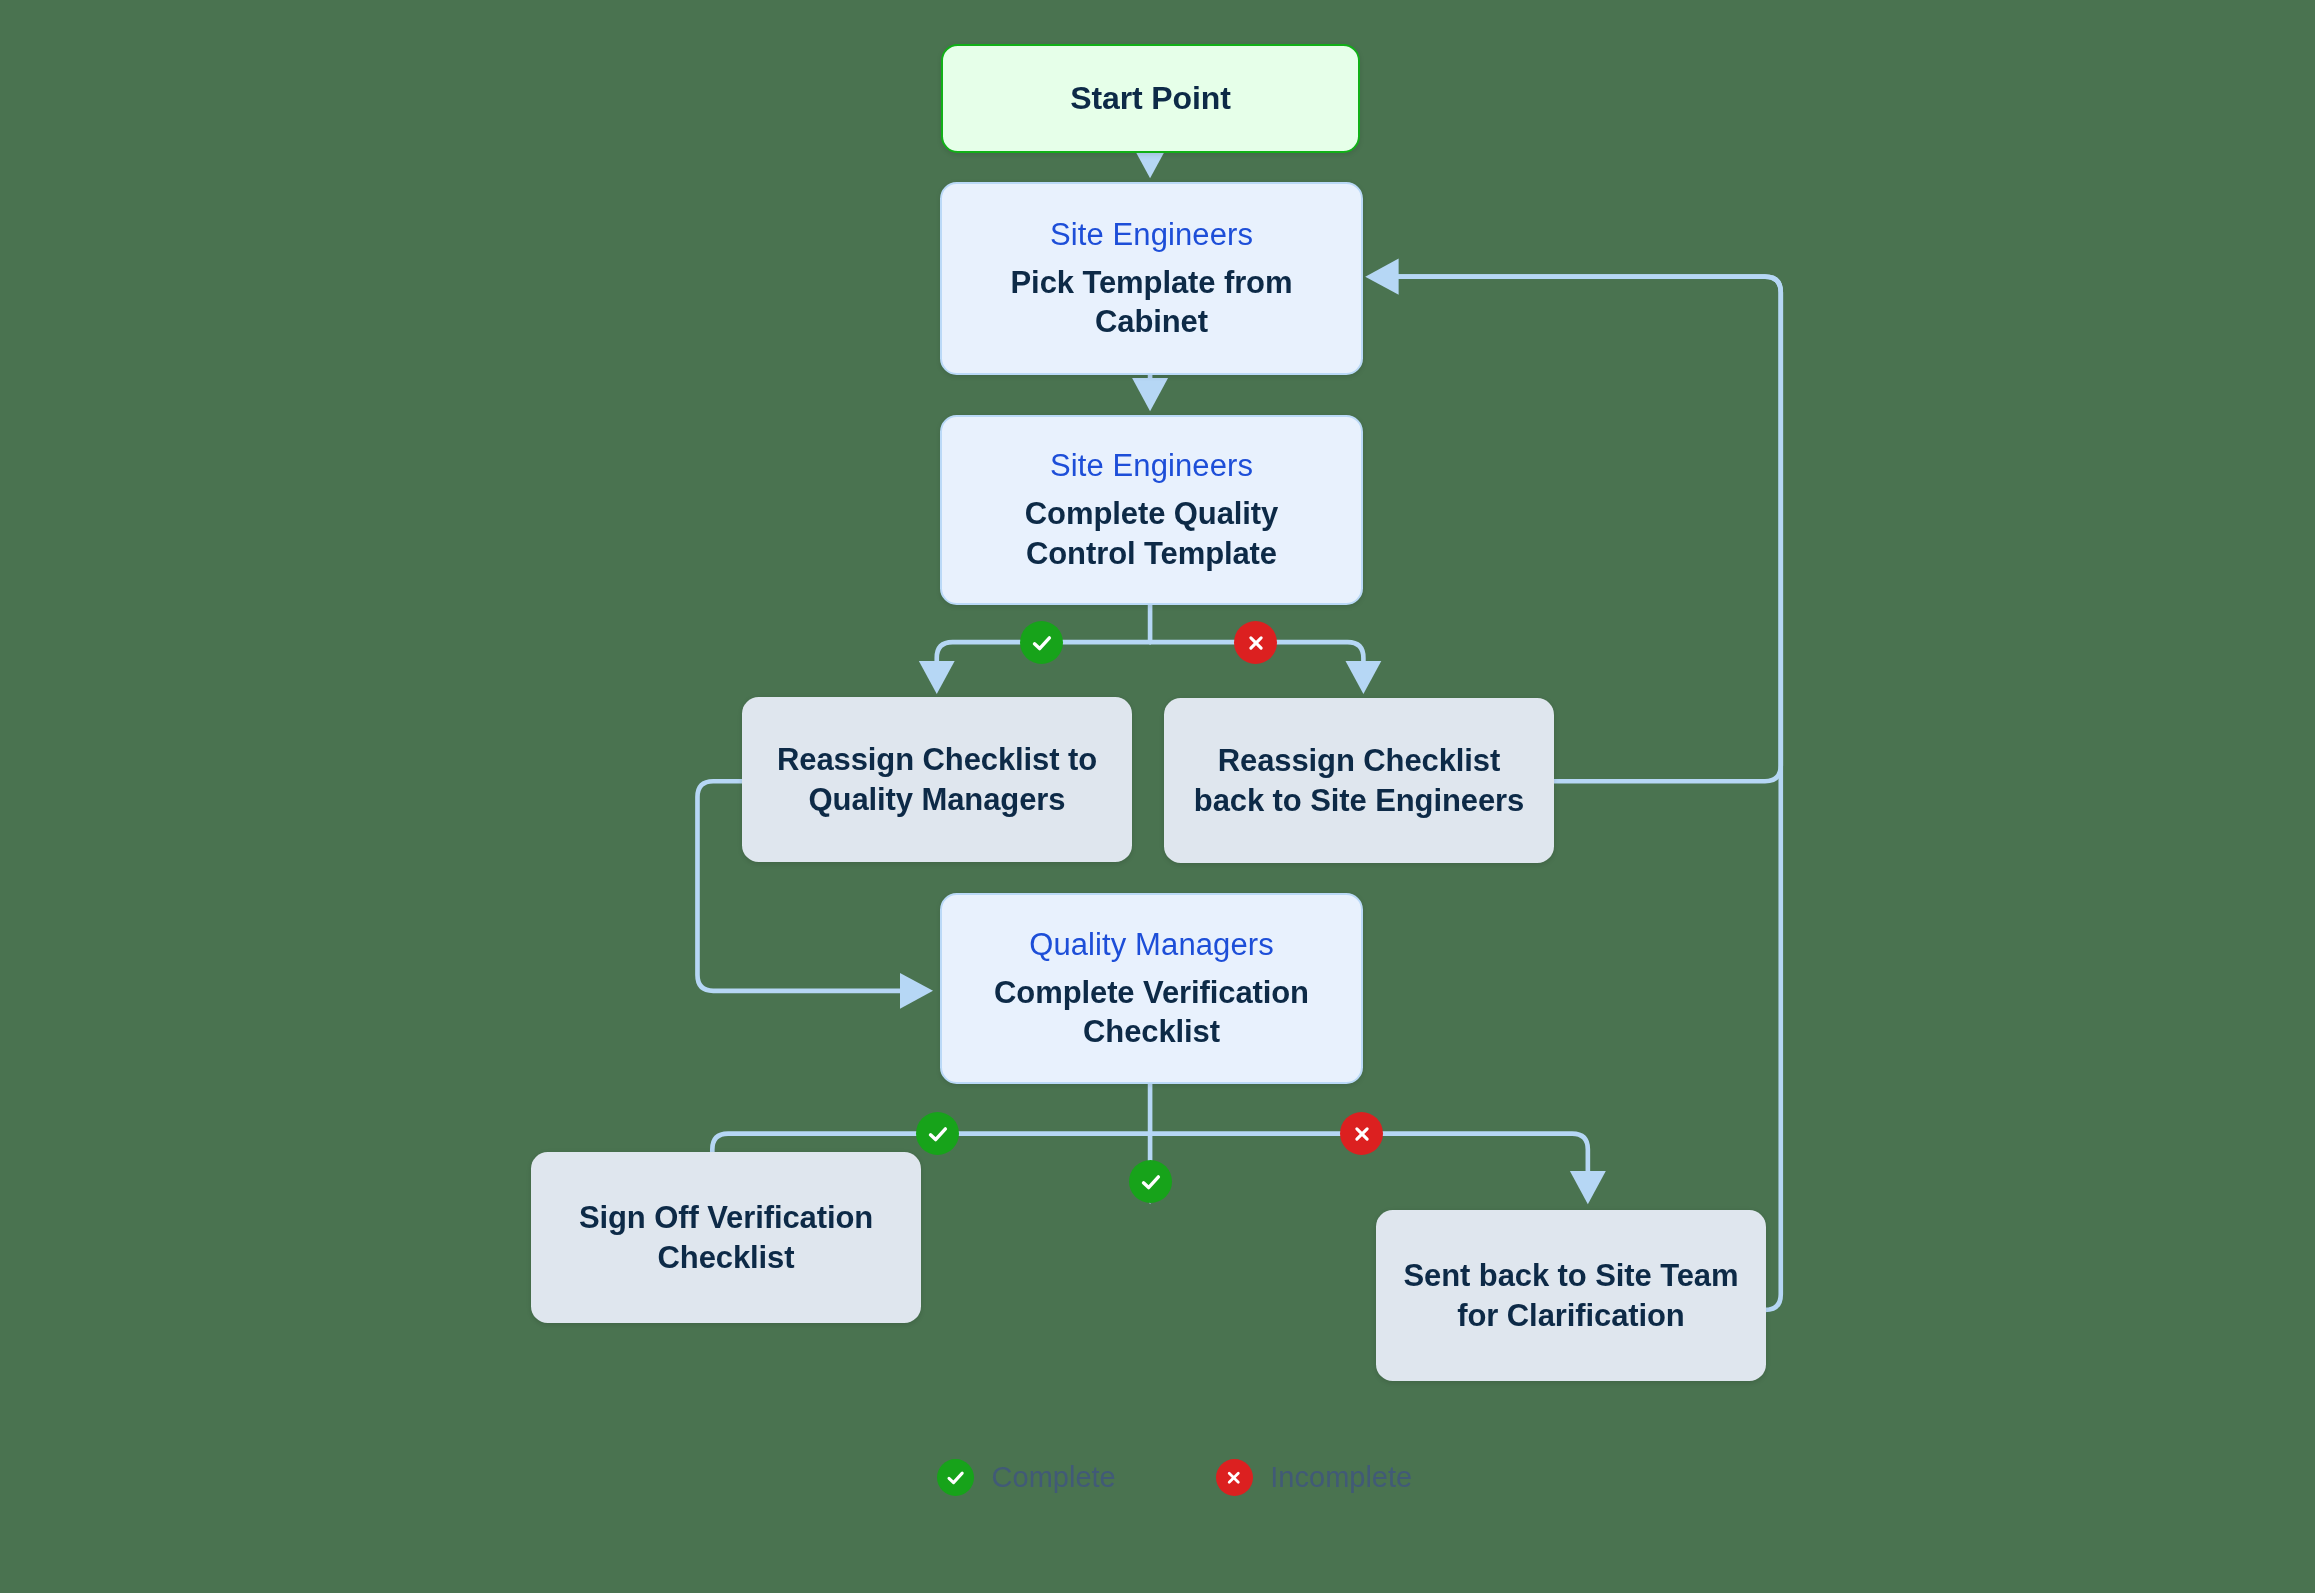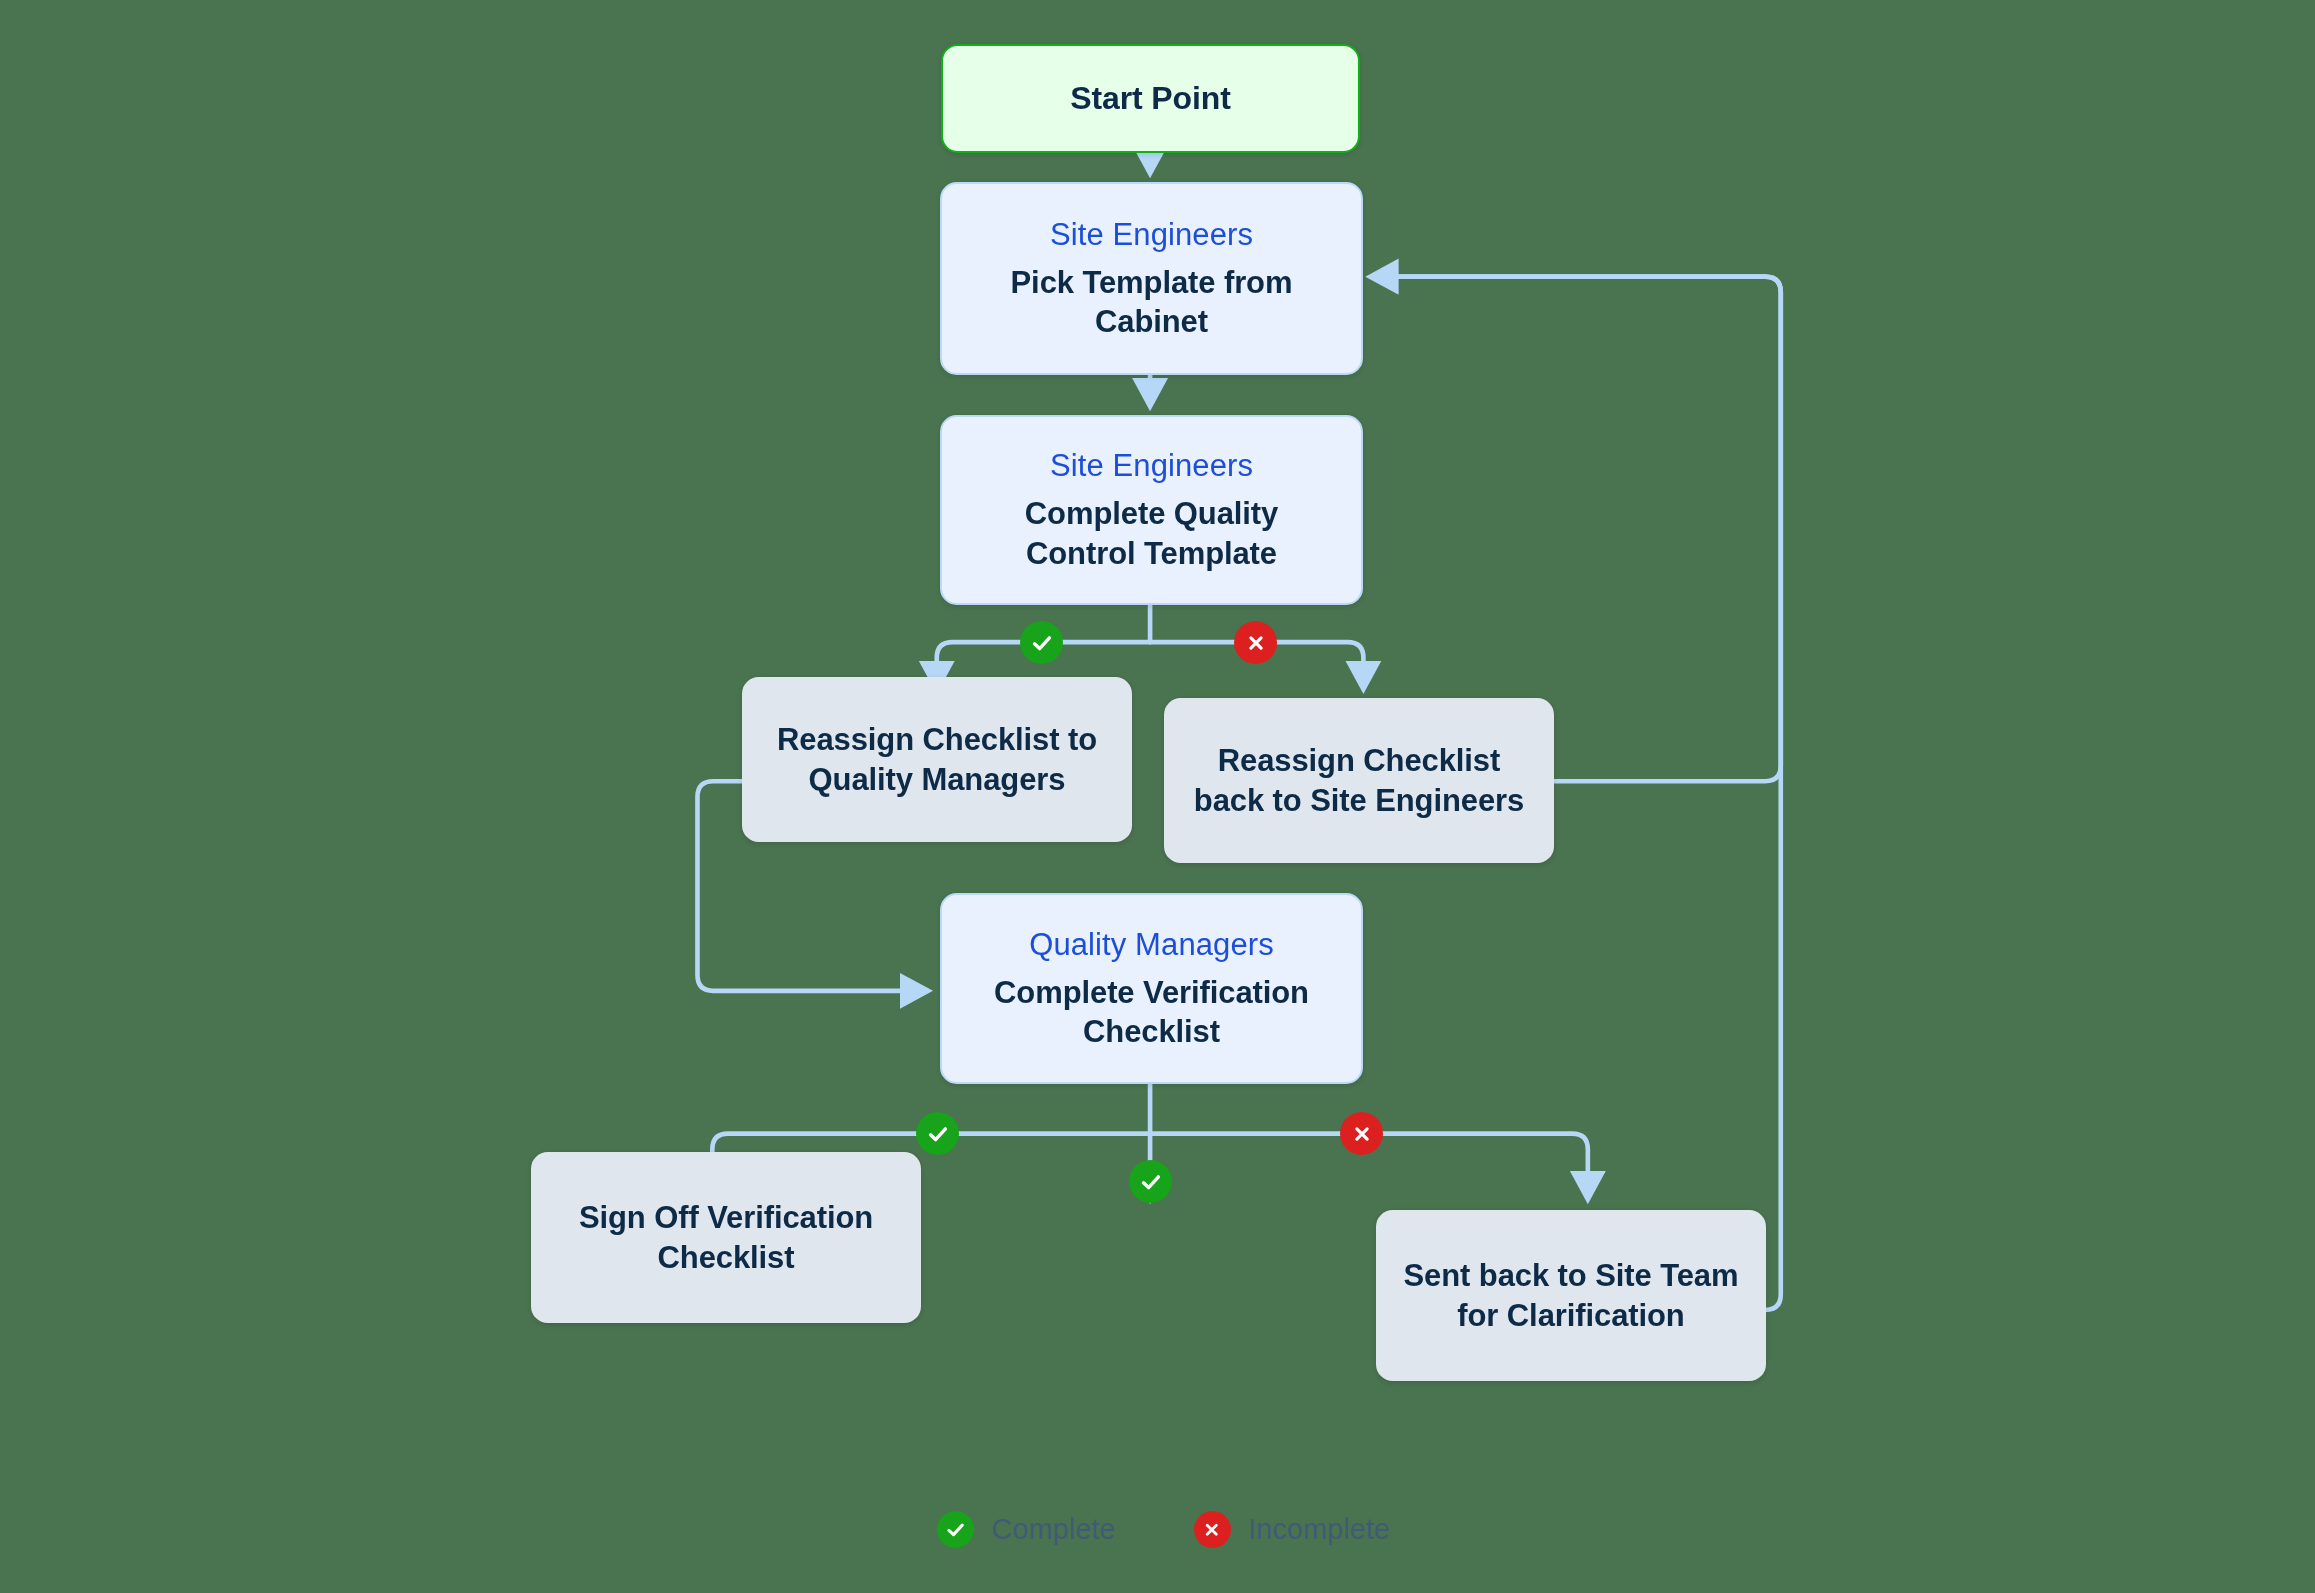--- a/index.html
+++ b/index.html
@@ -83,24 +83,24 @@
     justify-content: center;
   }
   .badge svg { display: block; }
   .badge.ok  { background: #17a31a; }
   .badge.bad { background: #dc2020; }
 
   
   #legend {
     position: absolute;
     left: 937px;
-    top: 1511px;
+    top: 1459px;
     display: flex;
     align-items: flex-end;
-    gap: 78px;
+    gap: 100px;
   }
   .legend-item {
     display: flex;
     align-items: center;
     gap: 17.6px;
   }
   .legend-dot {
     width: 37px;
     height: 37px;
     border-radius: 50%;
@@ -163,21 +163,21 @@
     <span class="title">Pick Template from</span>
     <span class="title">Cabinet</span>
   </div>
 
   <div class="node process" style="left:940px; top:415px; width:423px; height:190px;">
     <span class="role">Site Engineers</span>
     <span class="title">Complete Quality</span>
     <span class="title">Control Template</span>
   </div>
 
-  <div class="node action" style="left:742px; top:677px; width:390px; height:165px;text-align:right;">
+  <div class="node action" style="left:742px; top:697px; width:390px; height:165px;text-align:right;">
     <span class="title">Reassign Checklist to</span>
     <span class="title">Quality Managers</span>
   </div>
 
   <div class="node action" style="left:1164px; top:698px; width:390px; height:165px;">
     <span class="title">Reassign Checklist</span>
     <span class="title">back to Site Engineers</span>
   </div>
 
   <div class="node process" style="left:940px; top:893px; width:423px; height:191px;">

